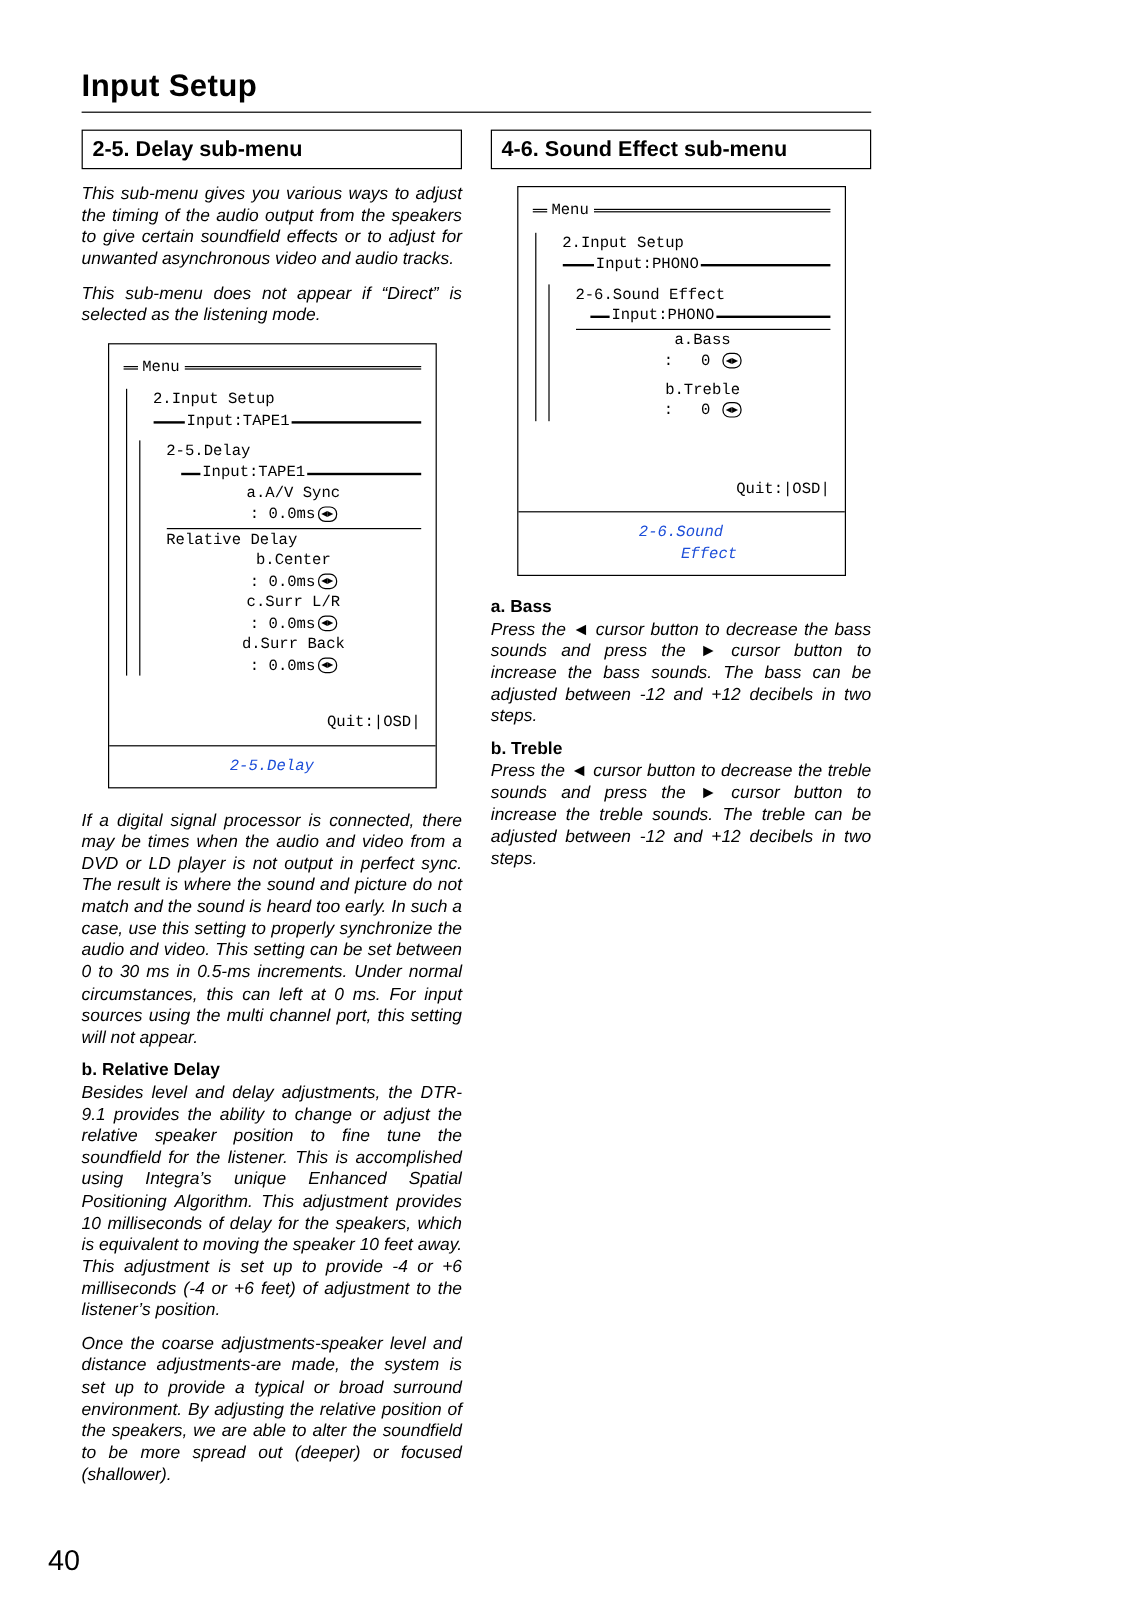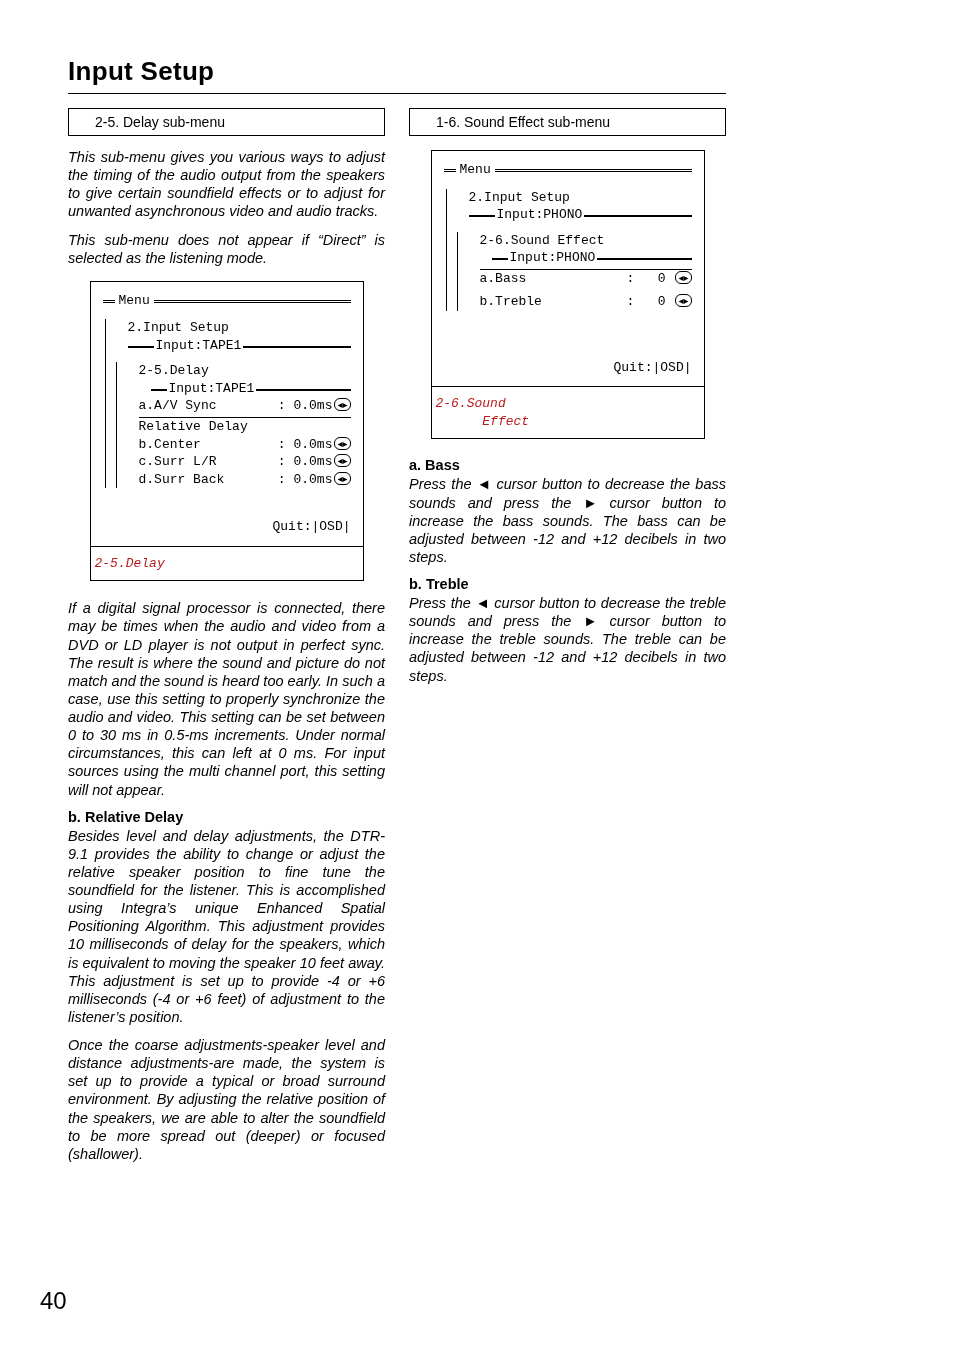--- a/index.html
+++ b/index.html
@@ -31,23 +31,23 @@
   .cols {
     display: flex;
     gap: 24px;
   }
   .col {
     flex: 1 1 0;
     min-width: 0;
   }
   .sub-header {
     border: 1.5px solid #000;
-    padding: 5px 26px;
-    font-size: 14px;
-    font-weight: 400;
+    padding: 5px 8px;
+    font-size: 18px;
+    font-weight: 700;
     margin: 0 0 12px 0;
   }
   p.body {
     margin: 0 0 10px 0;
     font-size: 14.5px;
     line-height: 1.25;
     text-align: justify;
     font-style: italic;
   }
   .sub-head {
@@ -66,24 +66,24 @@
     width: 272px;
     font-family: "Courier New", monospace;
     font-size: 13px;
     line-height: 1.35;
   }
   .osd-top {
     padding: 10px 12px 10px 12px;
   }
   .osd-bottom {
     border-top: 1.5px solid #000;
-    text-align: left;
+    text-align: center;
     padding: 8px 4px;
     font-style: italic;
-    color: #b91c1c;
+    color: #1d4ed8;
   }
   .m-row {
     display: flex;
     align-items: center;
     white-space: nowrap;
   }
   .m-line {
     flex: 1;
     border-top: 2px solid #000;
     height: 0;
@@ -102,20 +102,21 @@
     padding: 0 2px;
     line-height: 11px;
     vertical-align: 1px;
     margin-left: 2px;
     font-family: Arial, sans-serif;
   }
   .val-row {
     display: flex;
     justify-content: space-between;
     align-items: center;
+    flex-direction: column;
   }
   .val-label { flex: 0 0 auto; }
   .val-num { flex: 1; text-align: right; }
   .quit {
     text-align: right;
     margin-top: 30px;
   }
   .quit2 {
     text-align: right;
     margin-top: 48px;
@@ -203,21 +204,21 @@
       </div>
 
       <p class="body">If a digital signal processor is connected, there may be times when the audio and video from a DVD or LD player is not output in perfect sync. The result is where the sound and picture do not match and the sound is heard too early. In such a case, use this setting to properly synchronize the audio and video. This setting can be set between 0 to 30 ms in 0.5-ms increments. Under normal circumstances, this can left at 0 ms. For input sources using the multi channel port, this setting will not appear.</p>
 
       <div class="sub-head">b. Relative Delay</div>
       <p class="body">Besides level and delay adjustments, the DTR-9.1 provides the ability to change or adjust the relative speaker position to fine tune the soundfield for the listener. This is accomplished using Integra’s unique Enhanced Spatial Positioning Algorithm. This adjustment provides 10 milliseconds of delay for the speakers, which is equivalent to moving the speaker 10 feet away. This adjustment is set up to provide -4 or +6 milliseconds (-4 or +6 feet) of adjustment to the listener’s position.</p>
       <p class="body">Once the coarse adjustments-speaker level and distance adjustments-are made, the system is set up to provide a typical or broad surround environment. By adjusting the relative position of the speakers, we are able to alter the soundfield to be more spread out (deeper) or focused (shallower).</p>
     </div>
 
     <div class="col">
-      <div class="sub-header">1-6. Sound Effect sub-menu</div>
+      <div class="sub-header">4-6. Sound Effect sub-menu</div>
 
       <div class="osd-wrap">
         <div class="osd">
           <div class="osd-top">
             <div class="m-row">
               <span class="m-line dbl" style="flex:0 0 12px"></span>
               <span style="padding:0 4px">Menu</span>
               <span class="m-line dbl"></span>
             </div>
             <div style="height:10px"></div>

